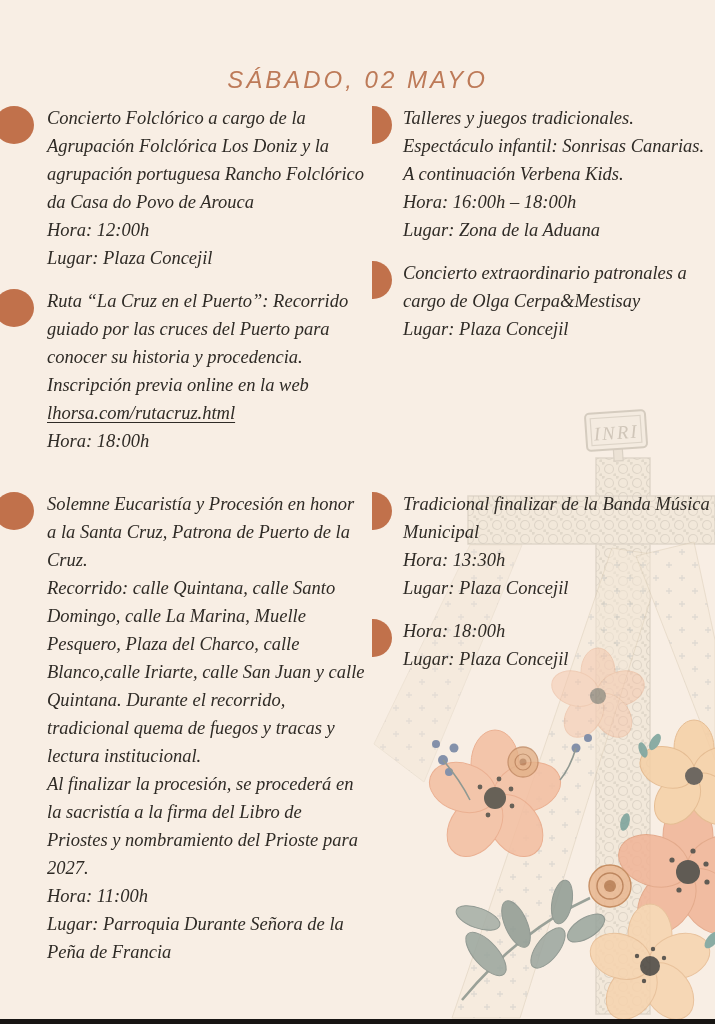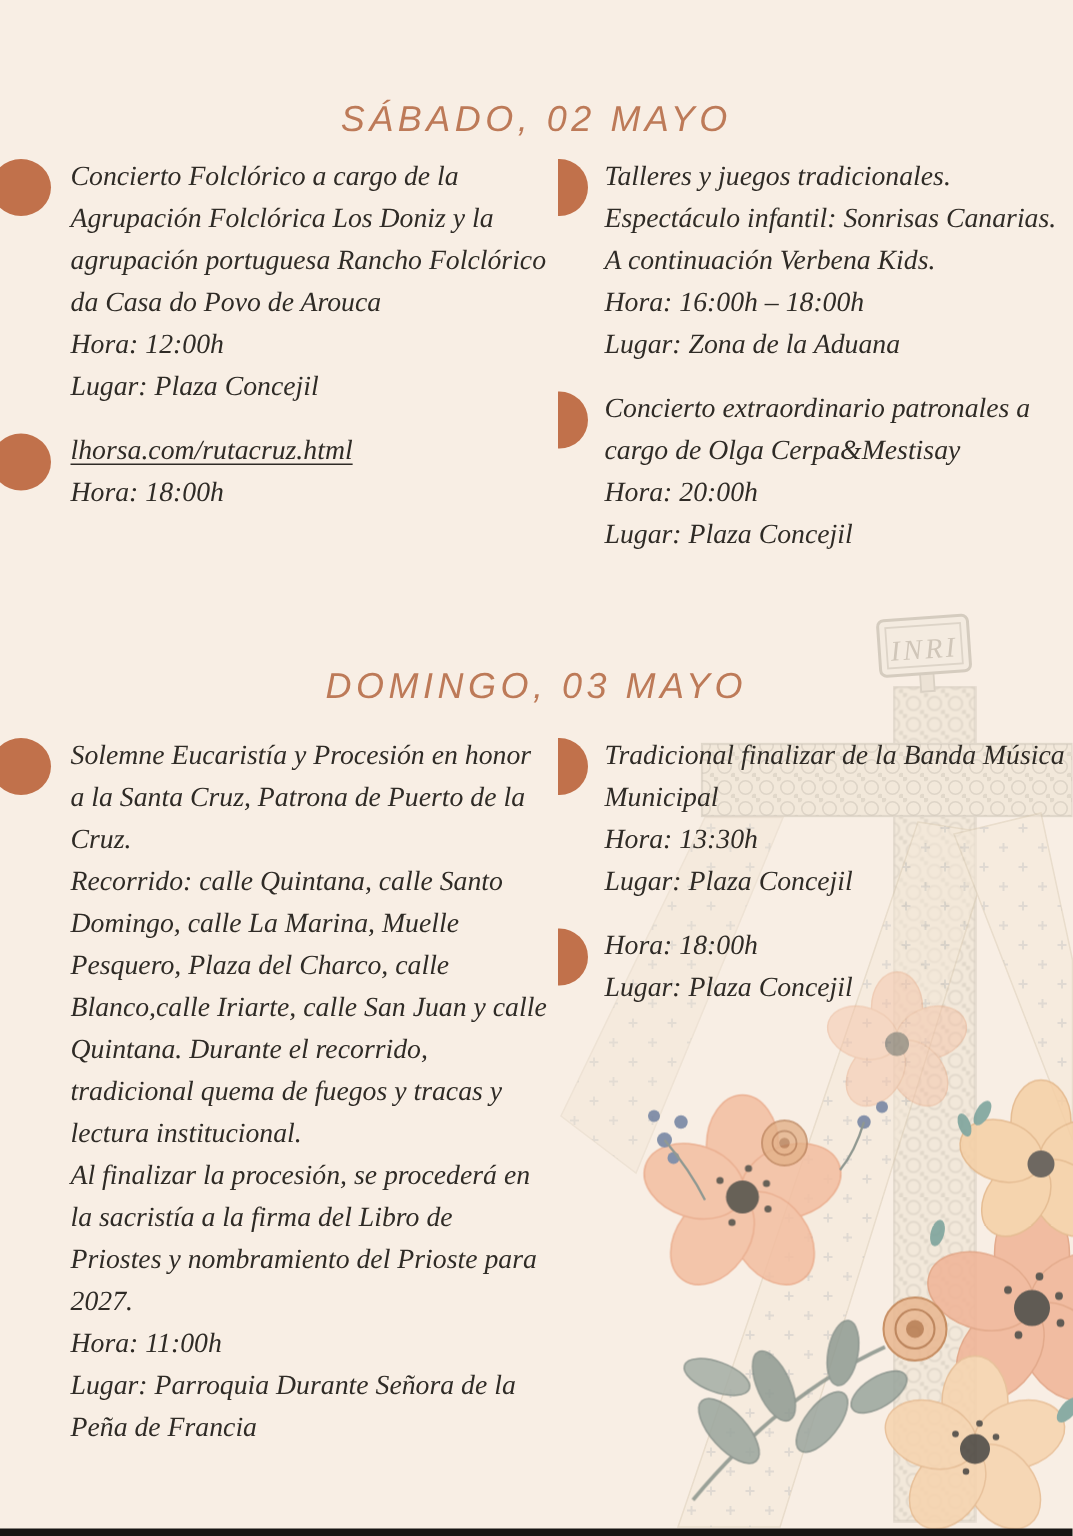--- a/index.html
+++ b/index.html
@@ -223,42 +223,41 @@
 
   <div class="col col-left col-sat-left">
     <div class="event">
       <span class="bullet"></span>
       <span class="line desc">Concierto Folclórico a cargo de la Agrupación Folclórica Los Doniz y la agrupación portuguesa Rancho Folclórico da Casa do Povo de Arouca</span>
       <span class="line hora">Hora: 12:00h</span>
       <span class="line lugar">Lugar: Plaza Concejil</span>
     </div>
     <div class="event">
       <span class="bullet"></span>
+      <span class="line desc">Ruta “La Cruz en el Puerto”: Recorrido guiado por las cruces del Puerto para conocer su historia y procedencia. Inscripción previa online en la web</span>
       <span class="line weblink">lhorsa.com/rutacruz.html</span>
       <span class="line hora">Hora: 18:00h</span>
 
     </div>
   </div>
 
   <div class="col col-right col-sat-right">
     <div class="event">
       <span class="bullet"></span>
       <span class="line desc">Talleres y juegos tradicionales. Espectáculo infantil: Sonrisas Canarias. A continuación Verbena Kids.</span>
       <span class="line hora">Hora: 16:00h – 18:00h</span>
       <span class="line lugar">Lugar: Zona de la Aduana</span>
     </div>
     <div class="event">
       <span class="bullet"></span>
       <span class="line desc">Concierto extraordinario patronales a cargo de Olga Cerpa&amp;Mestisay</span>
-      <span class="line hora">Hora: 20:00h</span>
-      <span class="line lugar">Lugar: Plaza Concejil</span>
-    </div>
-  </div>
-
-  <div class="day-title title-sunday">DOMINGO, 03 MAYO</div>
+      <span class="line lugar">Lugar: Plaza Concejil</span>
+    </div>
+  </div>
+
 
   <div class="col col-left col-sun-left">
     <div class="event">
       <span class="bullet"></span>
       <span class="line desc">Solemne Eucaristía y Procesión en honor a la Santa Cruz, Patrona de Puerto de la Cruz.
 Recorrido: calle Quintana, calle Santo Domingo, calle La Marina, Muelle Pesquero, Plaza del Charco, calle Blanco,calle Iriarte, calle San Juan y calle Quintana. Durante el recorrido, tradicional quema de fuegos y tracas y lectura institucional.
 Al finalizar la procesión, se procederá en la sacristía a la firma del Libro de Priostes y nombramiento del Prioste para 2027.</span>
       <span class="line hora">Hora: 11:00h</span>
       <span class="line lugar">Lugar: Parroquia Durante Señora de la Peña de Francia</span>
     </div>

